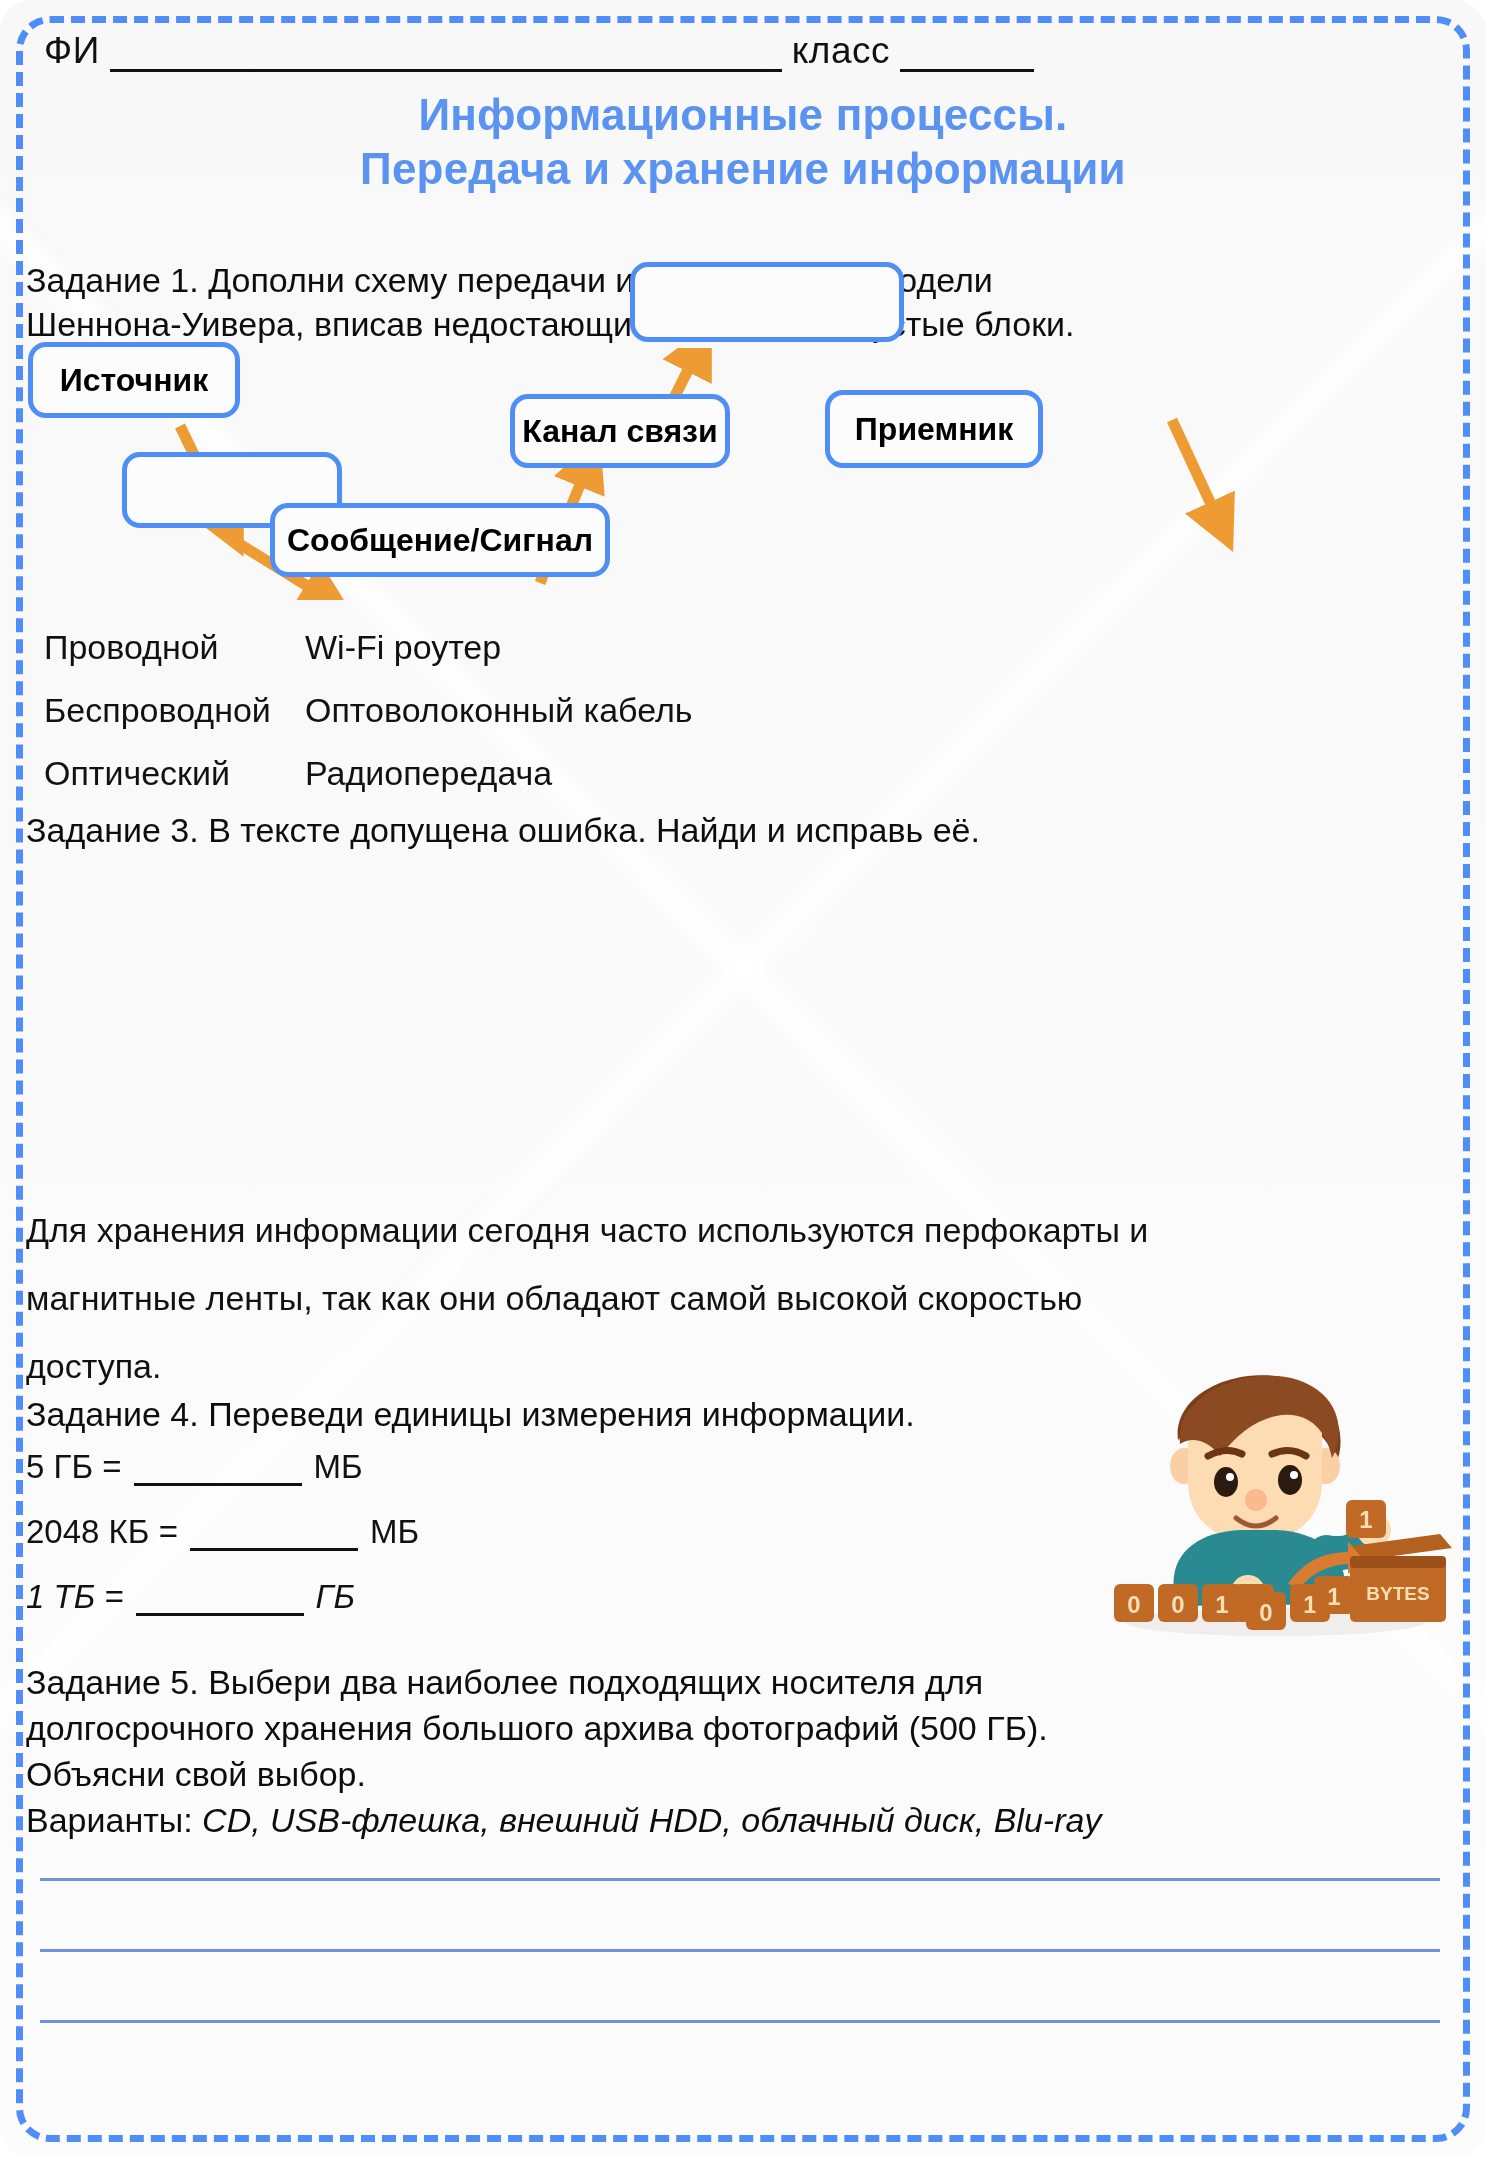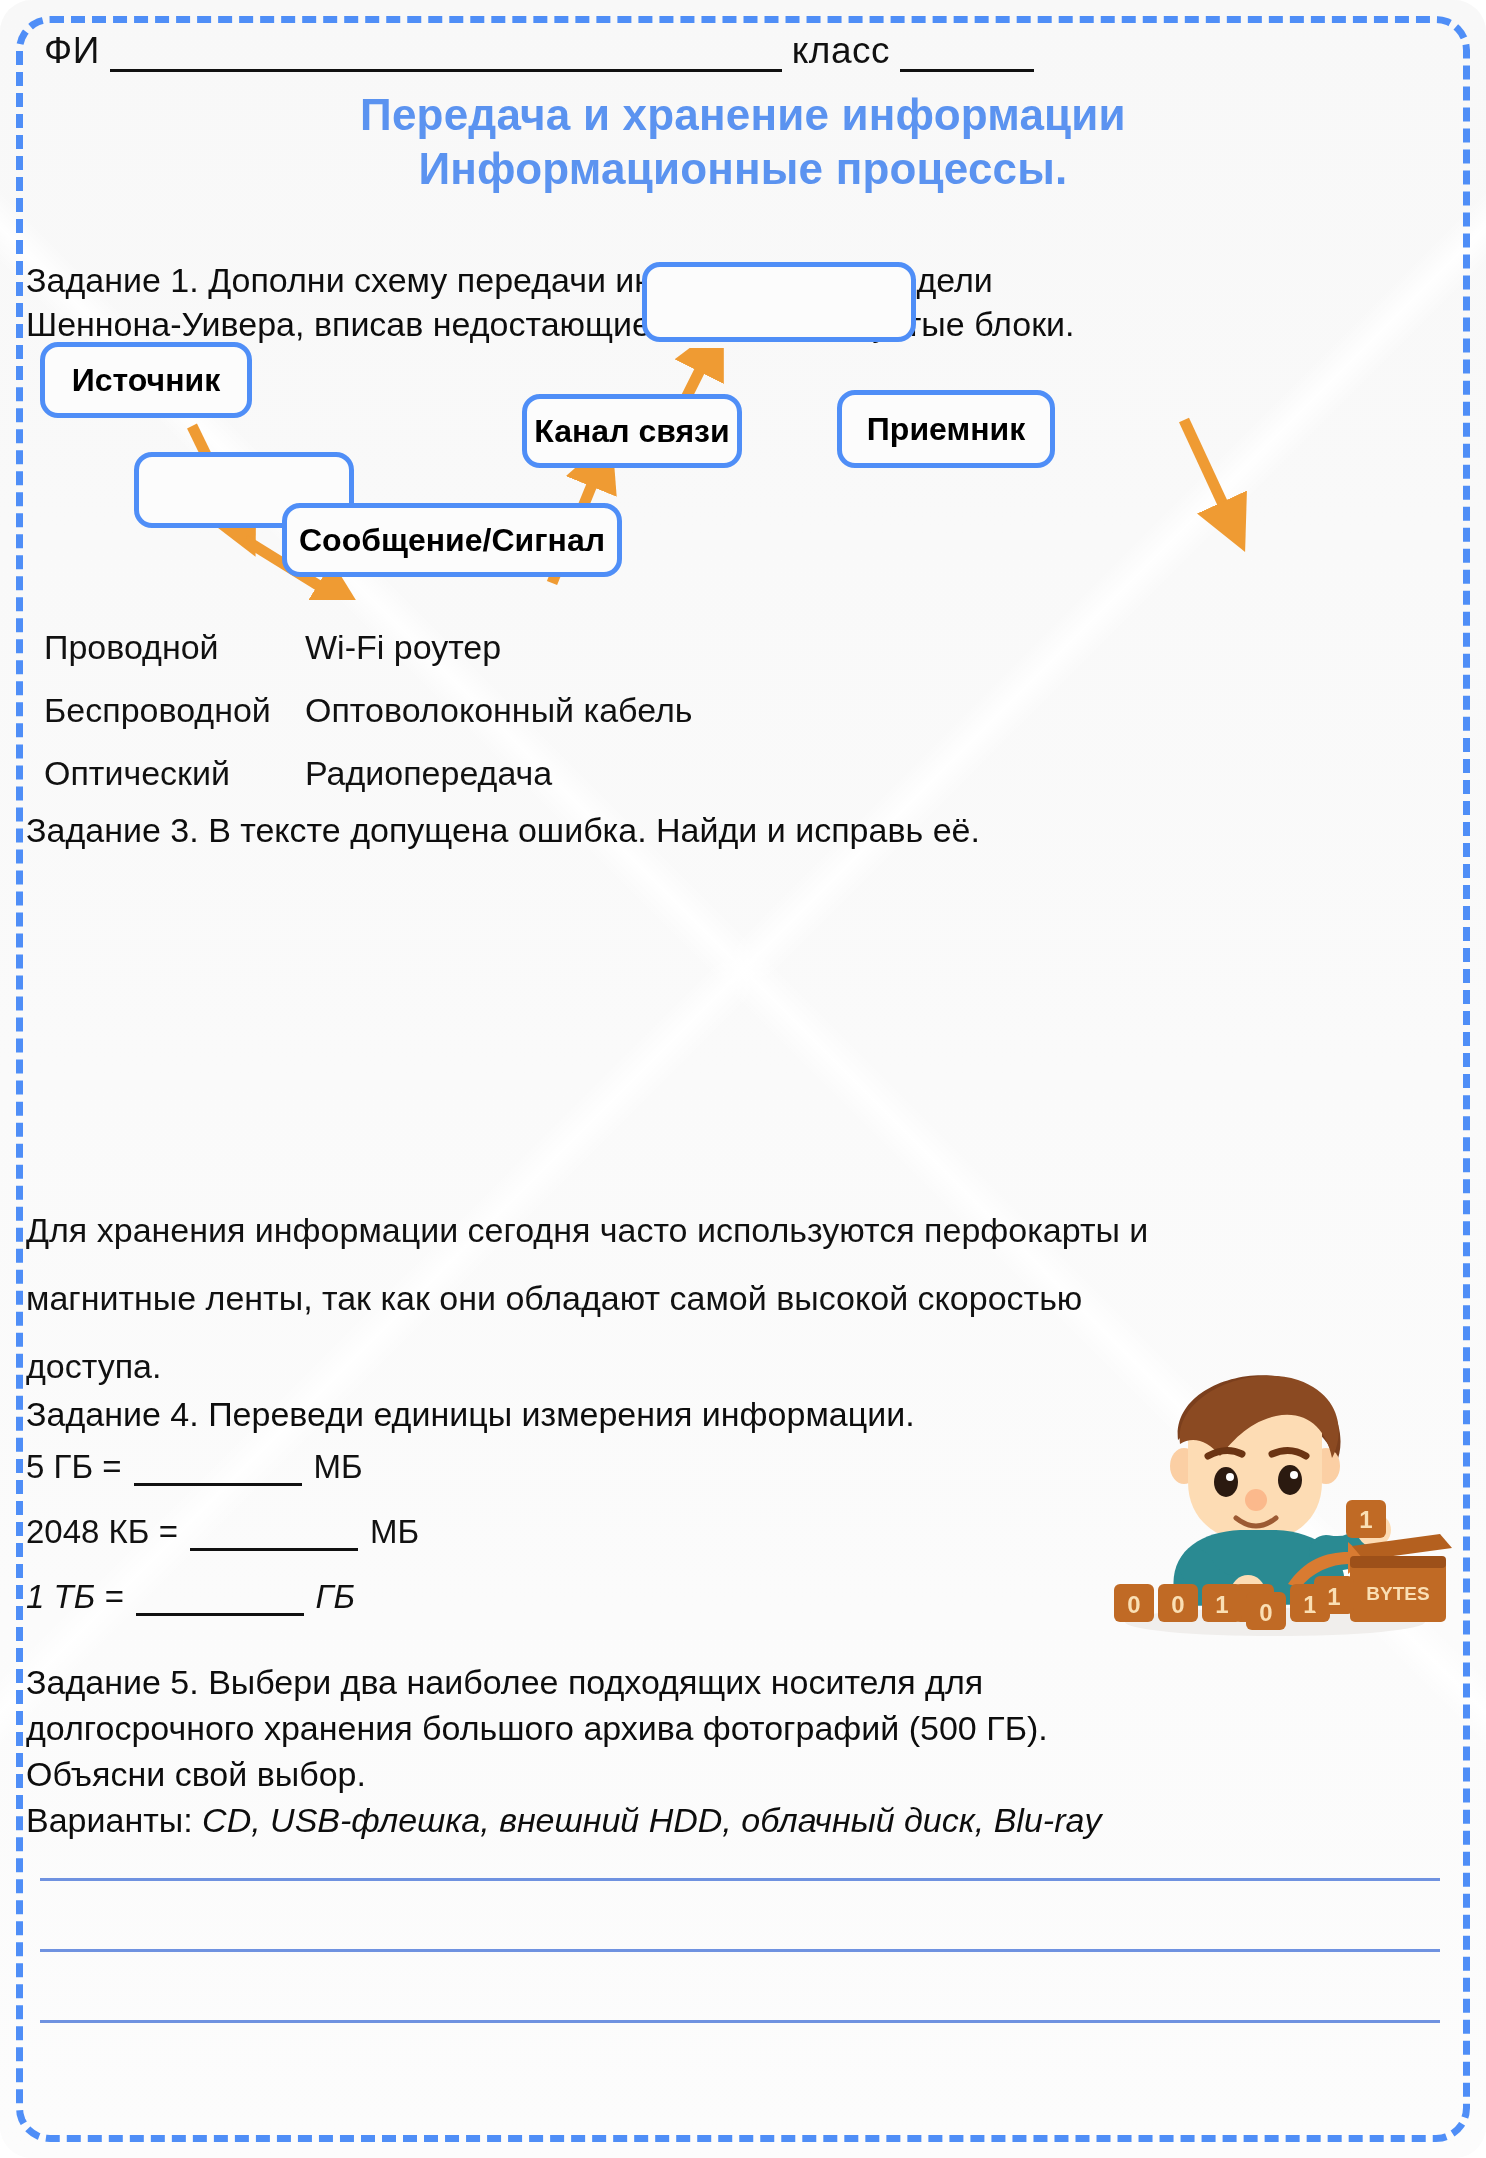--- a/index.html
+++ b/index.html
@@ -89,21 +89,21 @@
     position: absolute;
     color: #0d0d0d;
     font-size: 34px;
     line-height: 1.3;
   }
   .task b { font-weight: normal; }
 
   
   #diagram {
     position: absolute;
-    left: 12px;
+    left: 0;
     top: 348px;
     width: 1469px;
     height: 252px;
   }
   .dbox {
     position: absolute;
     border: 5px solid #4f8ef7;
     border-radius: 18px;
     background: #fcfcfc;
     box-sizing: border-box;
@@ -183,22 +183,22 @@
   <div id="content">
 
     <div class="namerow">
       <span class="lbl">ФИ</span>
       <span class="blank blank-name"></span>
       <span class="lbl">класс</span>
       <span class="blank blank-class"></span>
     </div>
 
     <div class="title">
+      <div>Информационные процессы.</div>
       <div>Передача и хранение информации</div>
-      <div>Информационные процессы.</div>
     </div>
 
     <div class="task" style="left:26px; top:258px; width:1320px;">
       <b>Задание 1.</b>
       <span>Дополни схему передачи информации по модели</span><br>
       <span>Шеннона-Уивера, вписав недостающие элементы в пустые блоки.</span>
     </div>
 
     <div id="diagram">
 

